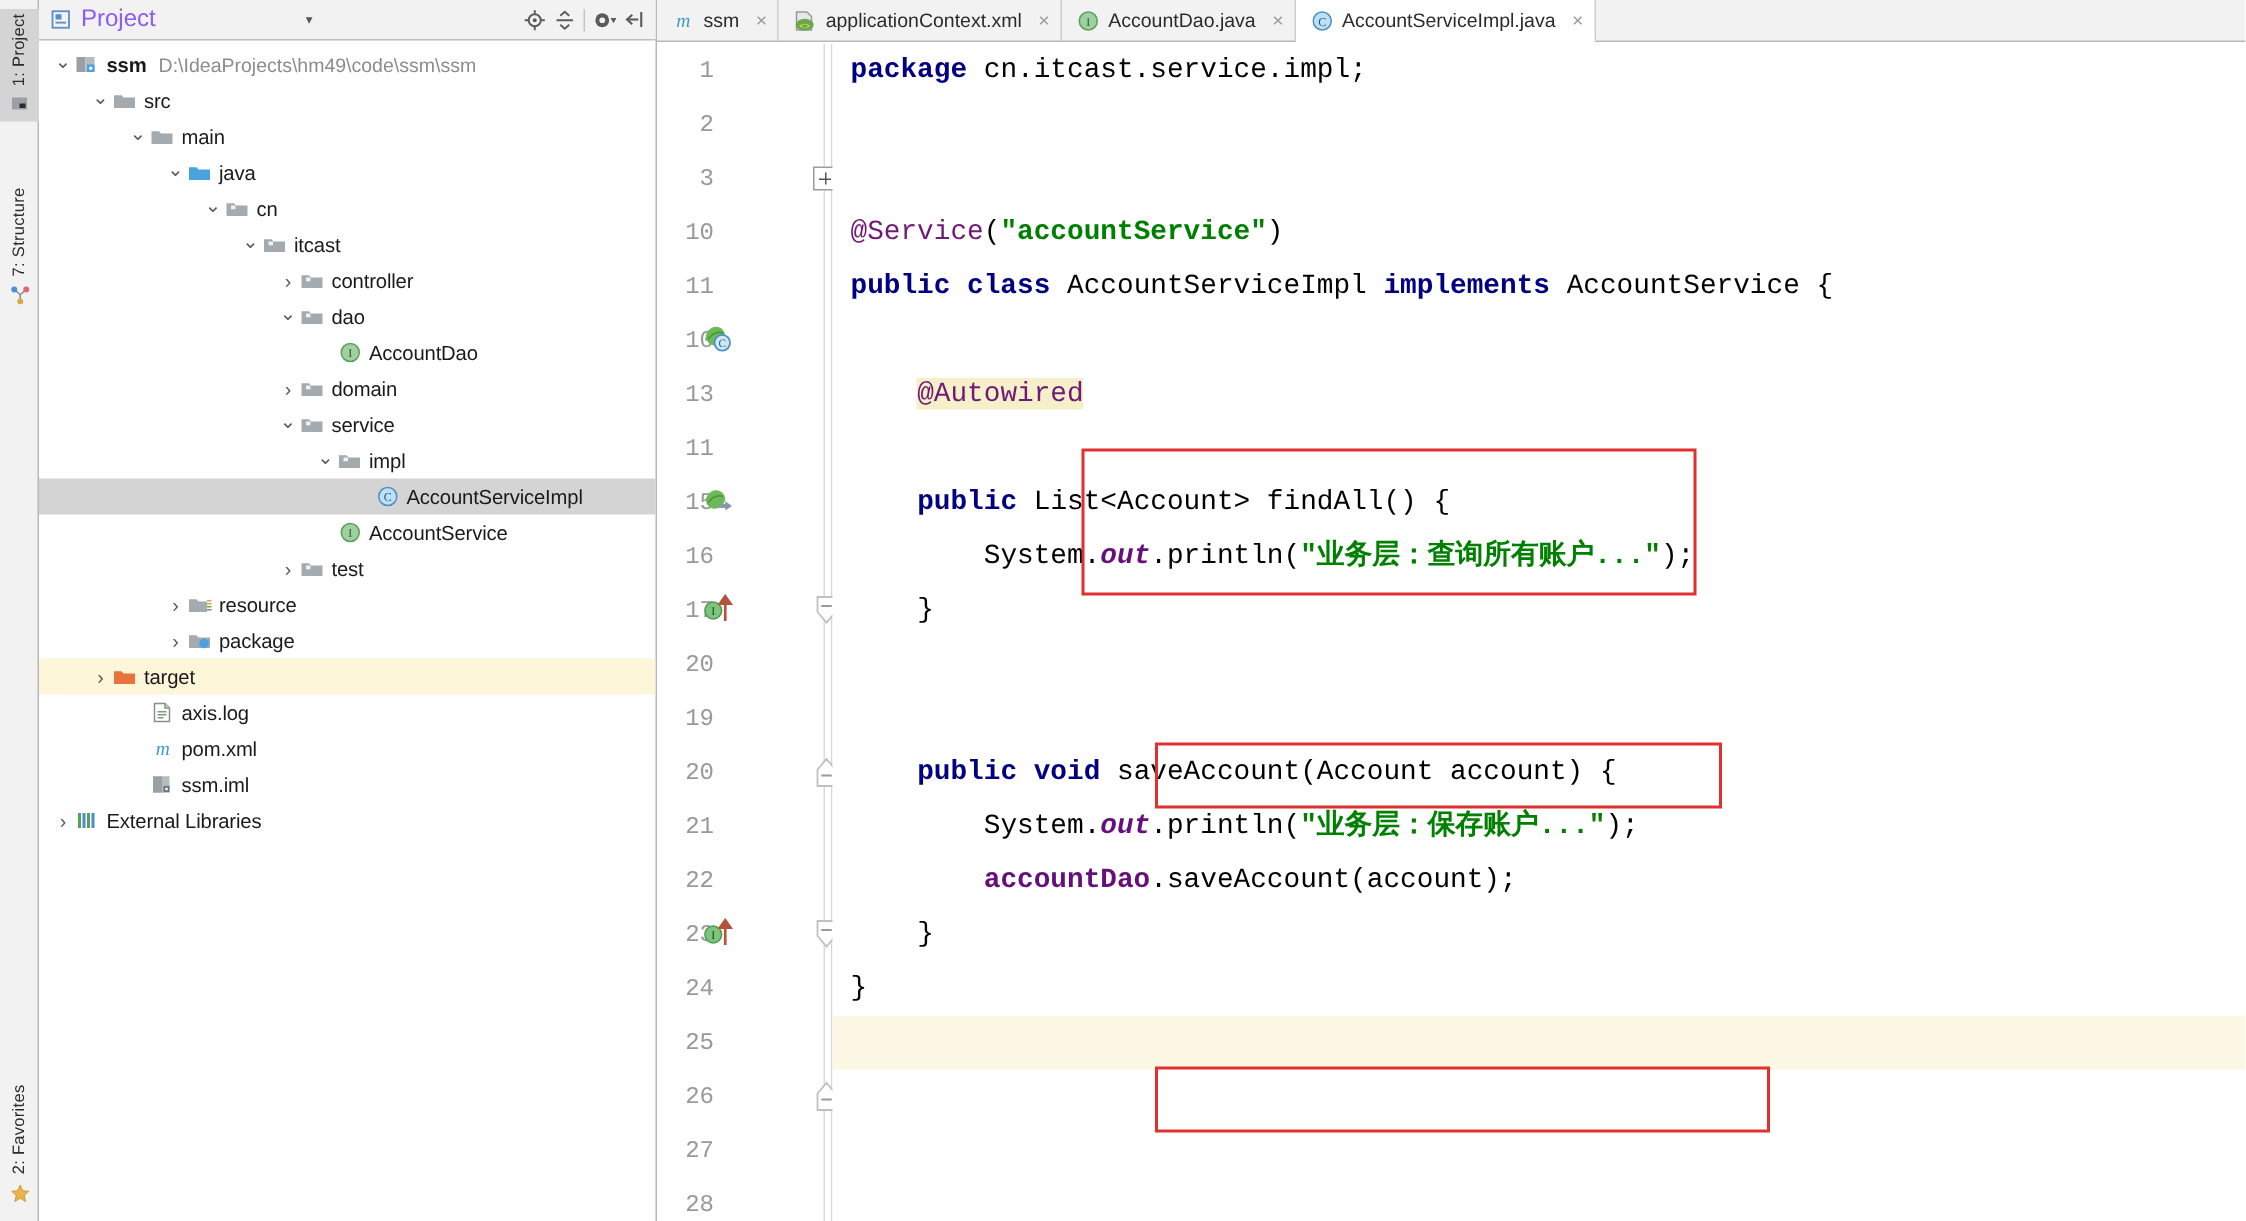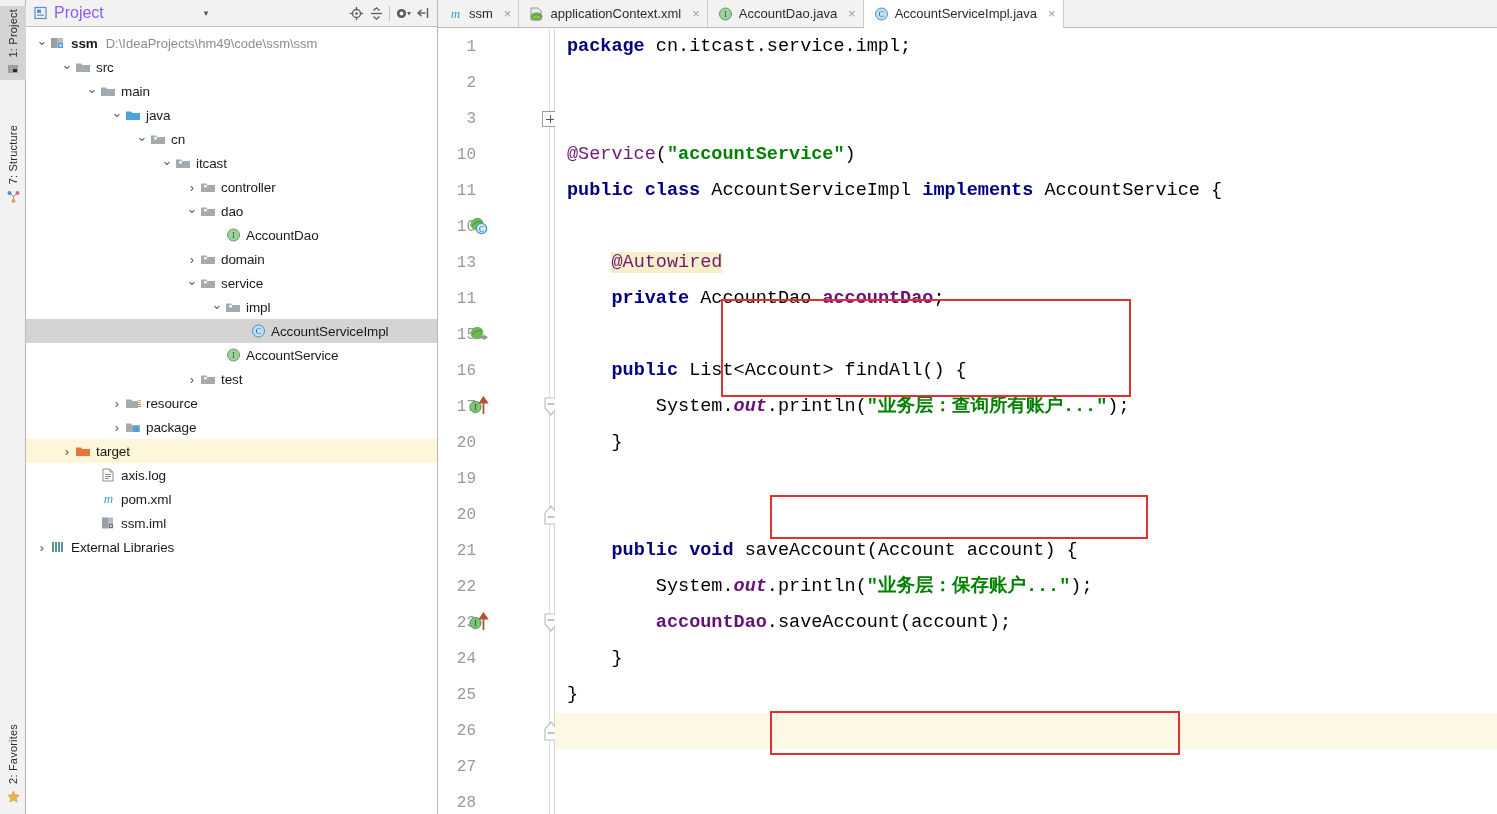--- a/index.html
+++ b/index.html
@@ -592,21 +592,20 @@
       </div>
       <div class="code">
         <div class="code-lines" id="code-lines">
             <div class="cl"><span class="kw">package</span> <span class="plain">cn.itcast.service.impl;</span></div>
             <div class="cl">&nbsp;</div>
             <div class="cl">&nbsp;</div>
             <div class="cl"><span class="ann">@Service</span><span class="plain">(</span><span class="str">"accountService"</span><span class="plain">)</span></div>
             <div class="cl"><span class="kw">public class</span> <span class="plain">AccountServiceImpl</span> <span class="kw">implements</span> <span class="plain">AccountService {</span></div>
             <div class="cl">&nbsp;</div>
             <div class="cl">    <span class="ann hl-ann">@Autowired</span></div>
-            <div class="cl">    <span class="kw">private</span> <span class="plain">AccountDao</span> <span class="fld">accountDao</span><span class="plain">;</span></div>
             <div class="cl">&nbsp;</div>
             <div class="cl">    <span class="kw">public</span> <span class="plain">List&lt;Account&gt; findAll() {</span></div>
             <div class="cl">        <span class="plain">System.</span><span class="stat">out</span><span class="plain">.println(</span><span class="str">"业务层：查询所有账户..."</span><span class="plain">);</span></div>
             <div class="cl">    <span class="plain">}</span></div>
             <div class="cl">&nbsp;</div>
             <div class="cl">&nbsp;</div>
             <div class="cl">    <span class="kw">public void</span> <span class="plain">saveAccount(Account account) {</span></div>
             <div class="cl">        <span class="plain">System.</span><span class="stat">out</span><span class="plain">.println(</span><span class="str">"业务层：保存账户..."</span><span class="plain">);</span></div>
             <div class="cl">        <span class="fld">accountDao</span><span class="plain">.saveAccount(account);</span></div>
             <div class="cl">    <span class="plain">}</span></div>

